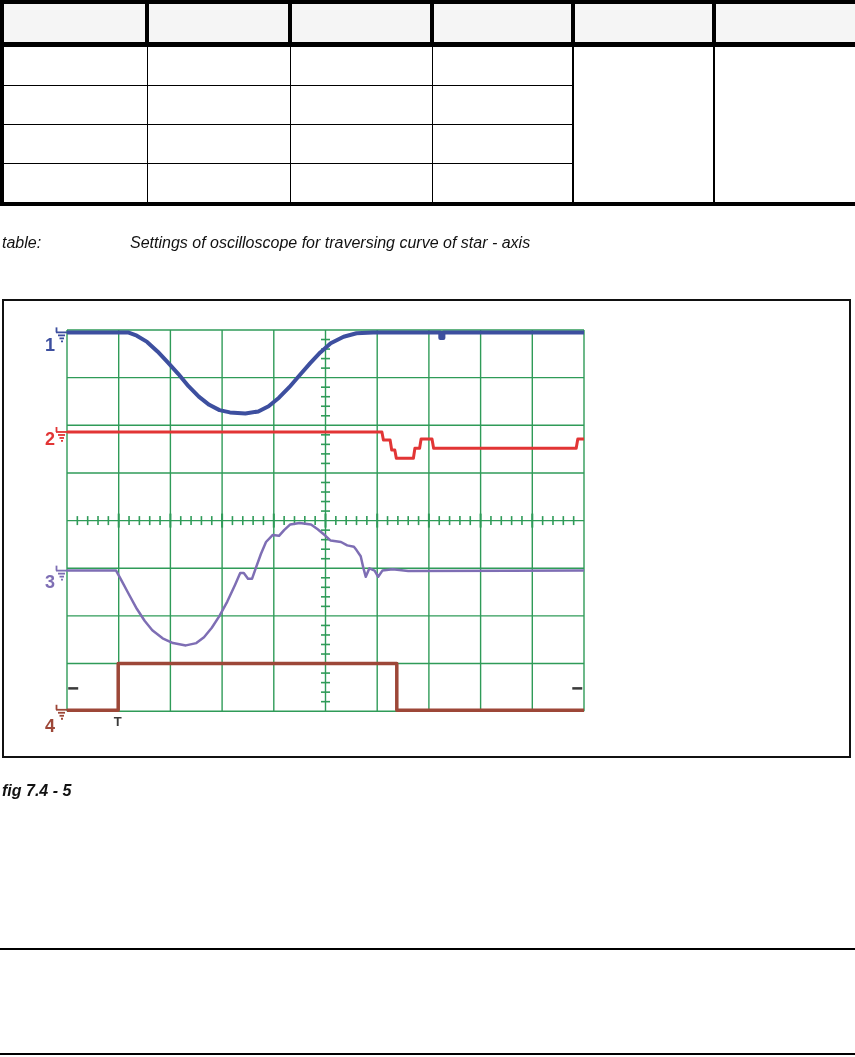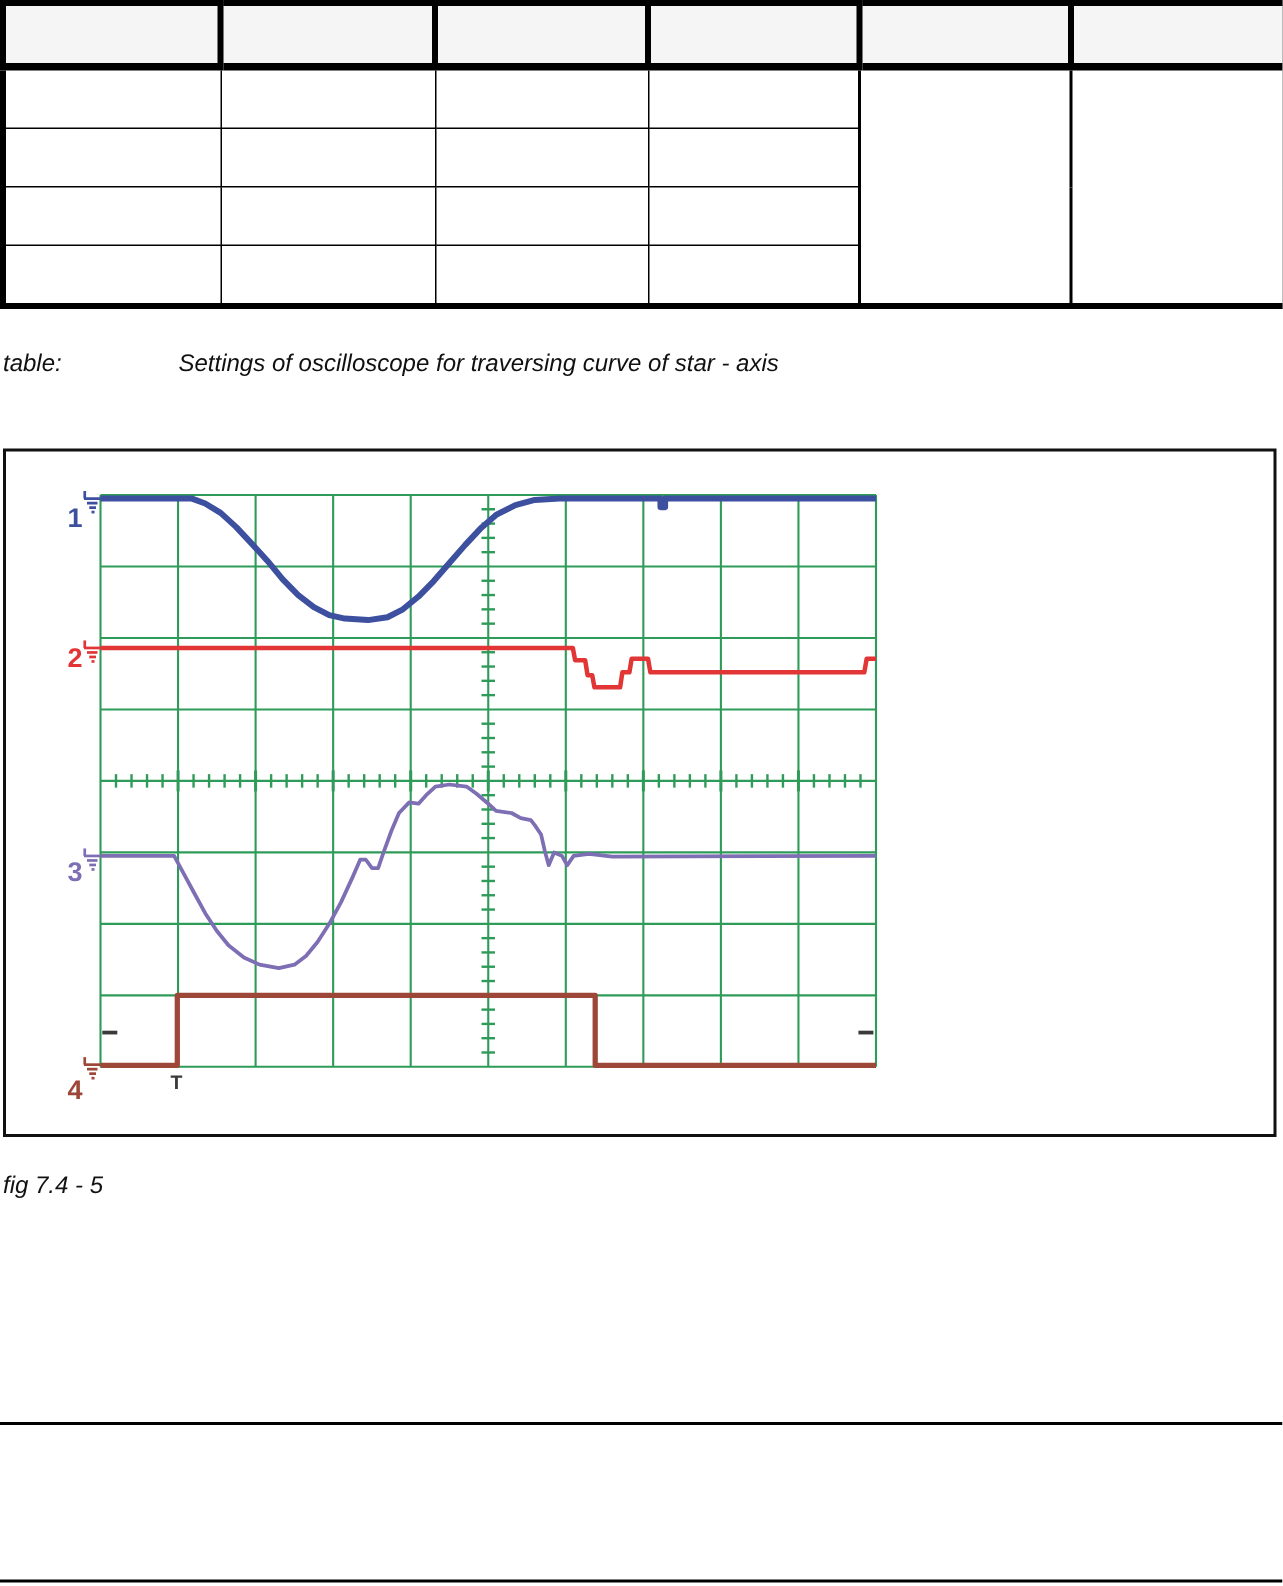--- a/index.html
+++ b/index.html
@@ -20,23 +20,23 @@
   .settings-table td{
     border:1.5px solid #000;height:38px;padding:0;background:#fff;
   }
   .settings-table td.merged{border-left:2px solid #000;border-right:2px solid #000;}
   
   .caption{
     position:absolute;left:0;width:855px;height:22px;
     font-style:italic;font-size:16px;color:#111;
   }
   .caption .cap-label{position:absolute;left:2px;top:0;}
-  .caption .cap-text{position:absolute;left:119px;top:0;}
+  .caption .cap-text{position:absolute;left:130px;top:0;}
   #table-caption{top:234px;text-align:center;}
-  #fig-caption{top:782px;}
+  #fig-caption{top:782px;font-weight:bold;}
   
   .figure-box{
     position:absolute;left:2px;top:299px;width:845px;height:455px;
     border:2px solid #111;background:#fff;
   }
   .figure-box svg{position:absolute;left:0;top:0;}
   
   .hrule{position:absolute;left:0;width:855px;height:2px;background:#000;}
   #rule-top{top:948px;}
   #rule-bottom{top:1053px;}

